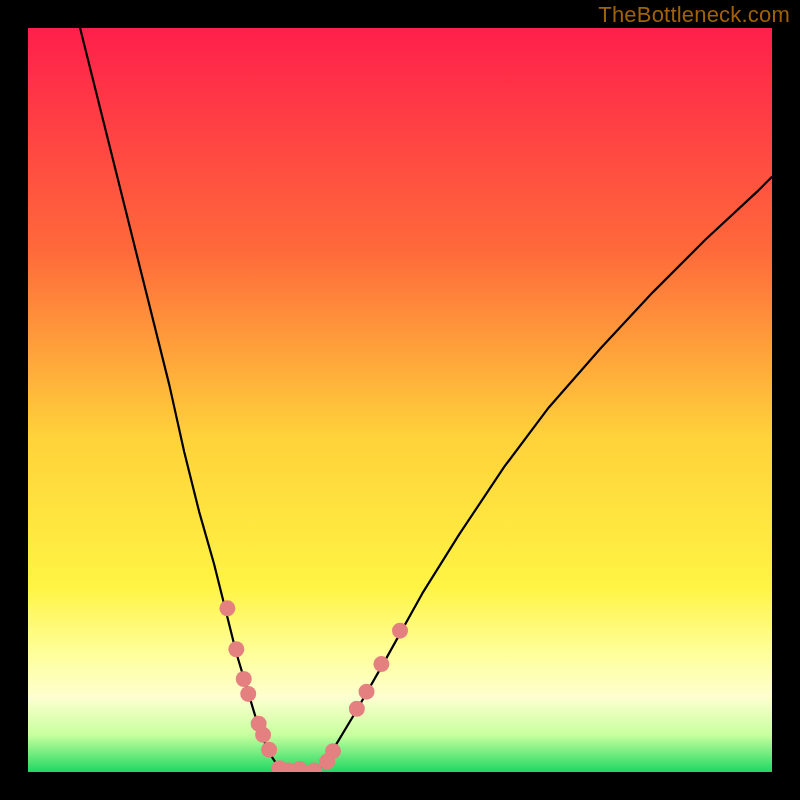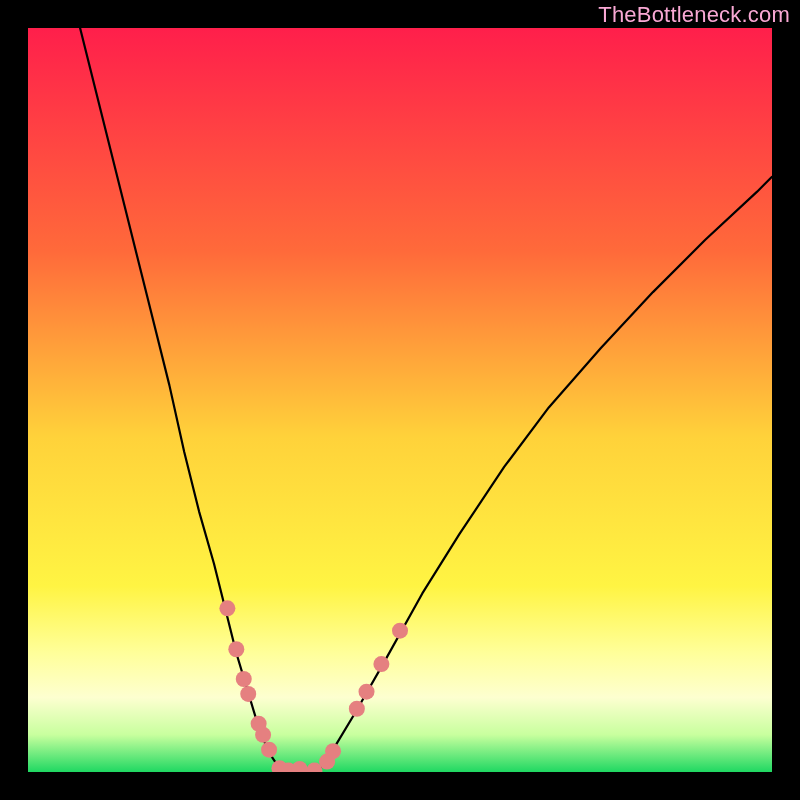--- a/index.html
+++ b/index.html
@@ -23,21 +23,21 @@
     top: 28px;
     left: 28px;
     width: 744px;
     height: 744px;
     overflow: hidden;
   }
   .watermark {
     position: absolute;
     top: 2px;
     right: 10px;
-    color: #f9a8d4;
+    color: #a16207;
     font-size: 22px;
     font-weight: 500;
     letter-spacing: 0.2px;
   }
 </style>
 </head>
 <body>
 
 <div class="frame">
   <div class="watermark">TheBottleneck.com</div>

